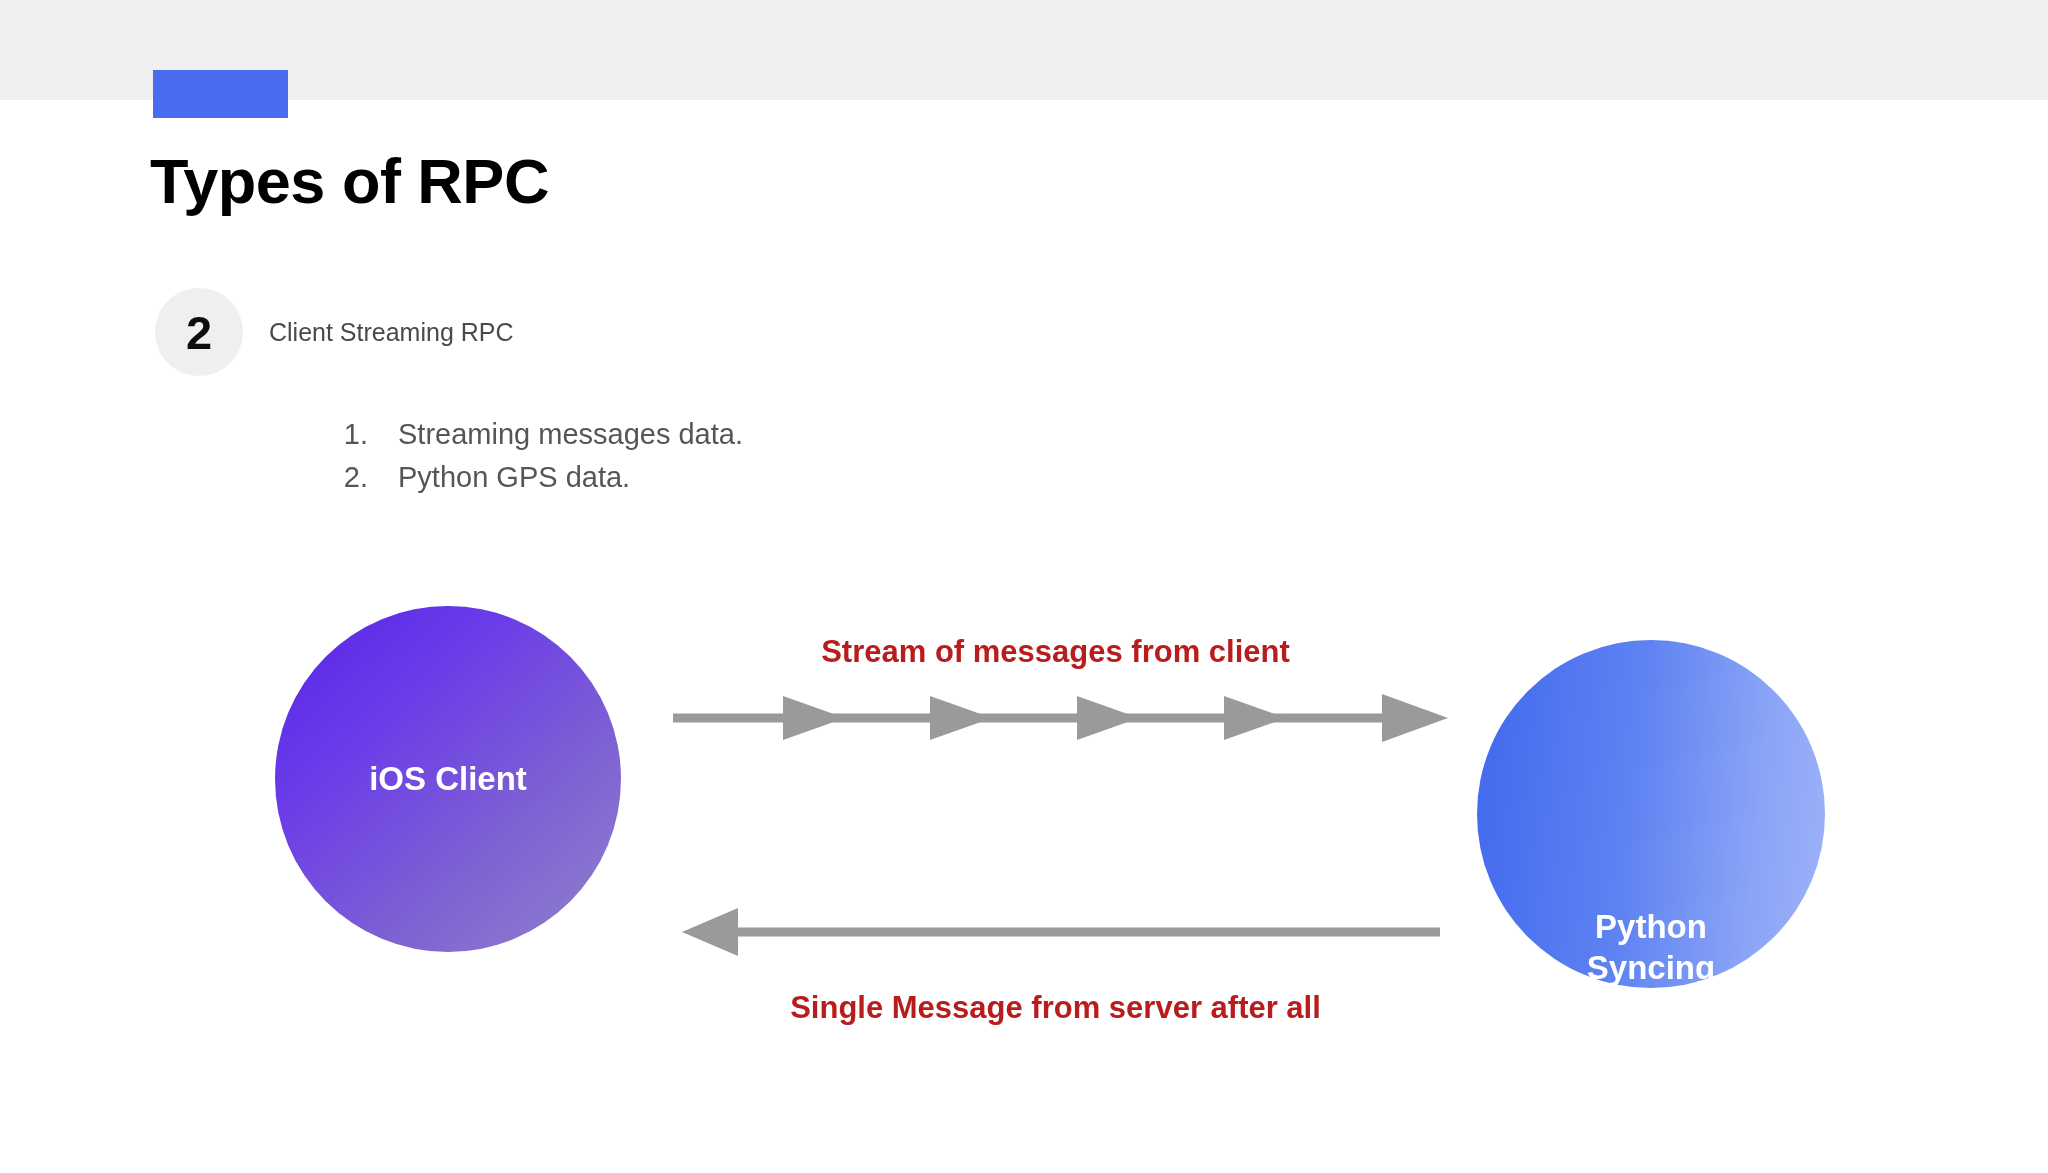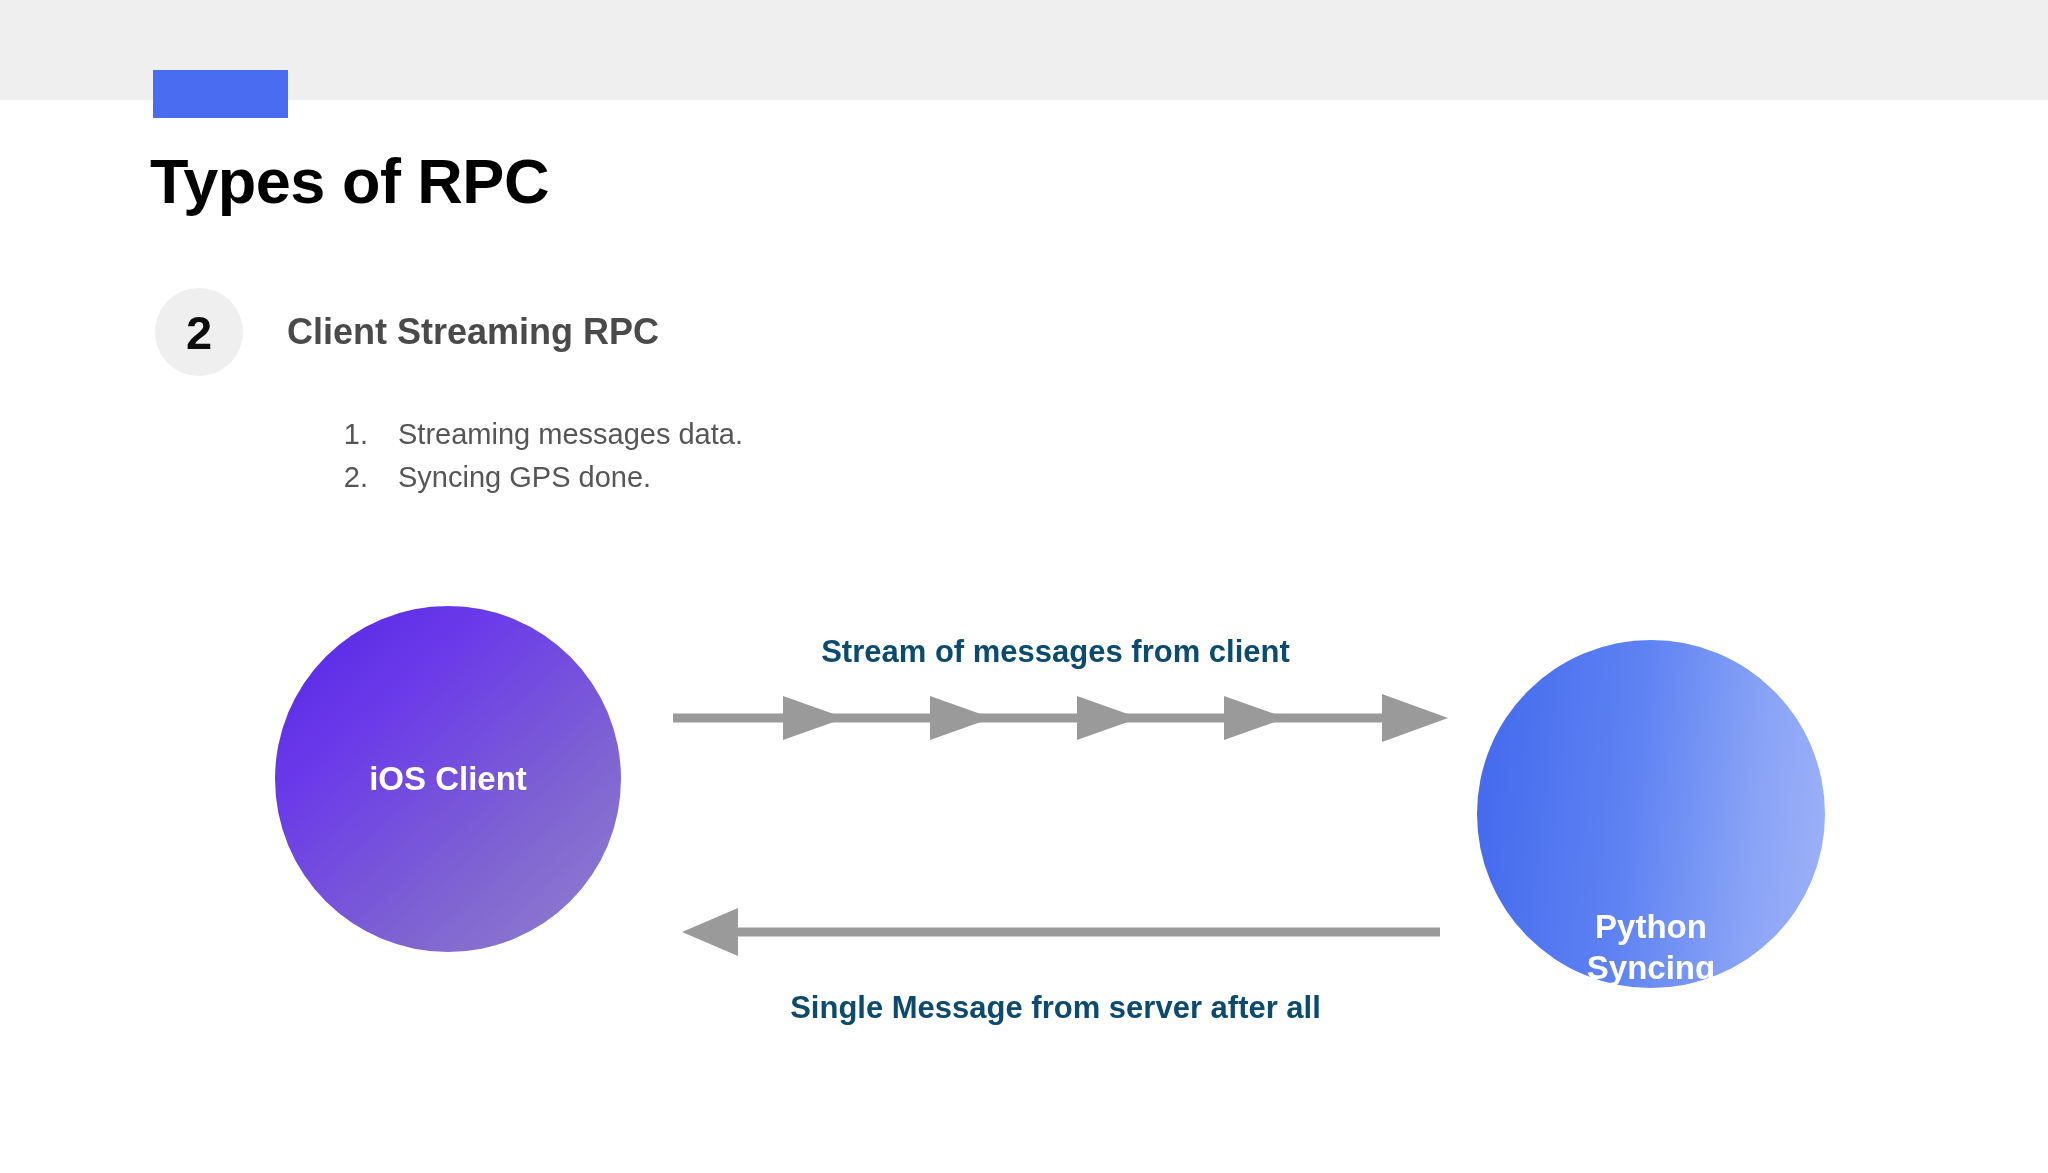--- a/index.html
+++ b/index.html
@@ -71,23 +71,23 @@
     background: #efefef;
     display: flex;
     align-items: center;
     justify-content: center;
     font-size: 47px;
     font-weight: bold;
     color: #0d0d0d;
     flex: none;
   }
   .section-heading {
-    margin-left: 44px;
-    font-size: 36px;
-    font-weight: bold;
+    margin-left: 26px;
+    font-size: 25px;
+    font-weight: normal;
     color: #4a4a4a;
     white-space: nowrap;
   }
 
   
   .bullet-list {
     position: absolute;
     left: 300px;
     top: 413px;
     font-size: 29px;
@@ -149,21 +149,21 @@
   }
   .node-label {
     padding: 0 10px;
   }
 
   
   .arrow-label {
     position: absolute;
     font-size: 31px;
     font-weight: bold;
-    color: #0c4a6e;
+    color: #b91c1c;
     text-align: center;
     line-height: 1.3;
     white-space: nowrap;
   }
   .label-top {
     left: 673px;
     top: 632px;
     width: 765px;
   }
   .label-bottom {
@@ -190,21 +190,21 @@
     <div class="section-heading">Client Streaming RPC</div>
   </div>
 
   <div class="bullet-list">
     <div class="bullet-row">
       <span class="bullet-num">1.</span>
       <span class="bullet-text">Streaming messages data.</span>
     </div>
     <div class="bullet-row">
       <span class="bullet-num">2.</span>
-      <span class="bullet-text">Syncing GPS done.</span>
+      <span class="bullet-text">Python GPS data.</span>
     </div>
   </div>
 
   <svg class="diagram" viewBox="0 0 2048 1173">
 
     <line x1="673" y1="718" x2="1432" y2="718" stroke="#9a9a9a" stroke-width="9"></line>
 
     <polygon points="783,696 845,718 783,740" fill="#9a9a9a"></polygon>
     <polygon points="930,696 992,718 930,740" fill="#9a9a9a"></polygon>
     <polygon points="1077,696 1139,718 1077,740" fill="#9a9a9a"></polygon>

